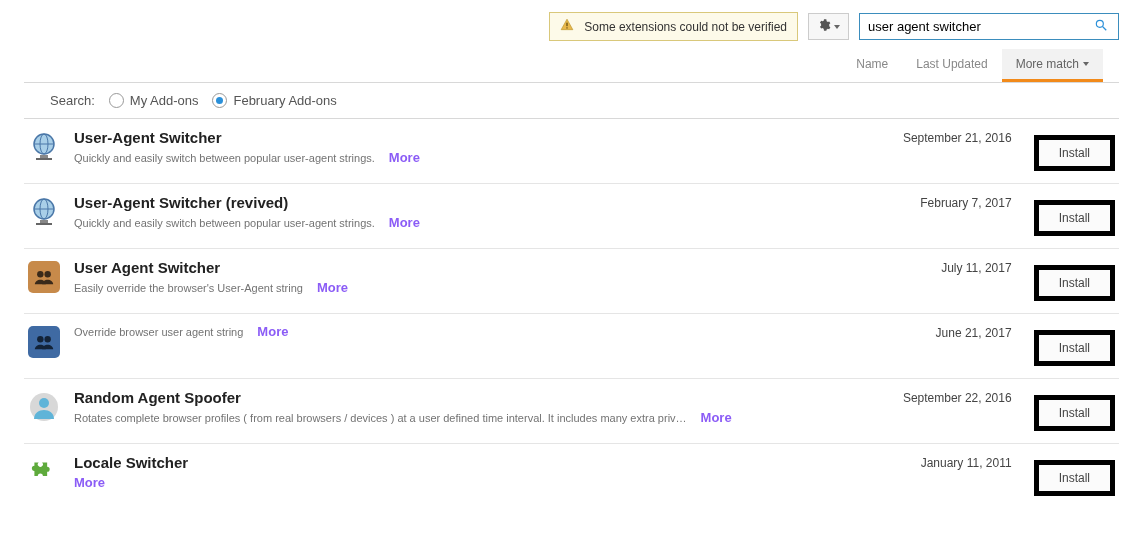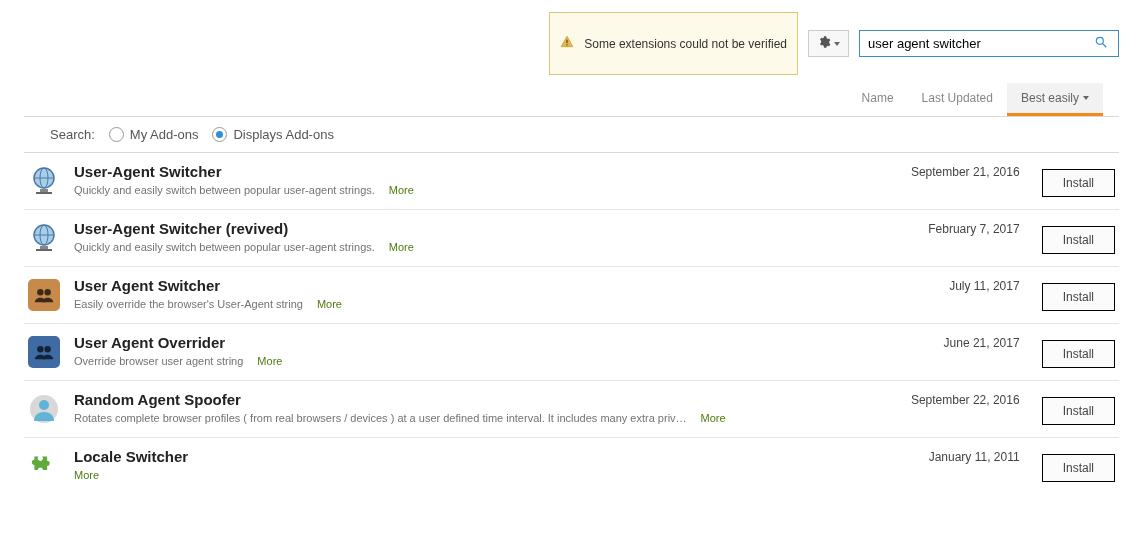--- a/index.html
+++ b/index.html
@@ -1,19 +1,19 @@
 <!DOCTYPE html>
 <html><head>
   <meta charset="utf-8">
   <style>
     * { box-sizing: border-box; margin: 0; padding: 0; }
     body { font-family: "Segoe UI", Arial, sans-serif; font-size: 13px; color: #333; background: #fff; width: 1143px; }
     
     .topbar { display: flex; justify-content: flex-end; align-items: center; padding: 12px 24px 8px; gap: 10px; }
-    .warning-box { border: 1px solid #d9c87a; background: #fdfae9; padding: 22px 10px; display: inline-flex; align-items: center; gap: 10px; font-size: 12px; color: #333; }
+    .warning-box { border: 1px solid #d9c87a; background: #fdfae9; padding: 5px 10px; display: inline-flex; align-items: center; gap: 10px; font-size: 12px; color: #333; }
     .gear-btn { border: 1px solid #ccc; background: #f7f7f7; padding: 4px 8px; display: inline-flex; align-items: center; gap: 3px; cursor: pointer; }
     .search-box { border: 1px solid #3b8dbd; display: inline-flex; align-items: center; width: 260px; background: #fff; }
     .search-input { border: none; outline: none; flex: 1; padding: 5px 8px; font-size: 13px; font-family: inherit; }
     .search-go { padding: 4px 10px; cursor: pointer; color: #3b8dbd; }
     
     .sortbar { display: flex; justify-content: flex-end; padding: 0 40px; }
     .sort-tab { padding: 8px 14px; color: #888; font-size: 12px; cursor: pointer; }
     .sort-tab.active { background: #f2f2f2; color: #646464; border-bottom: 3px solid #f28a1a; display: inline-flex; align-items: center; gap: 4px; }
     
     .divider { border: 0; border-top: 1px solid #d8d8d8; margin: 0 24px; }
@@ -25,24 +25,24 @@
     .radio-circle.checked::after { content: ""; width: 7px; height: 7px; border-radius: 50%; background: #2b90d9; display: block; }
     
     .results { padding: 0 24px; }
     .result-row { display: flex; align-items: flex-start; border-top: 1px solid #e5e5e5; padding: 10px 4px 12px 4px; gap: 14px; }
     .result-row:first-child { border-top: 1px solid #d8d8d8; }
     .addon-icon { width: 32px; height: 32px; flex-shrink: 0; margin-top: 2px; border-radius: 4px; display:flex; align-items:center; justify-content:center; }
     .addon-main { flex: 1; min-width: 0; }
     .addon-title { font-weight: 700; font-size: 15px; color: #222; margin-bottom: 4px; }
     .addon-desc-line { display: flex; align-items: baseline; gap: 14px; }
     .addon-desc { color: #737373; font-size: 11px; white-space: nowrap; overflow: hidden; text-overflow: ellipsis; }
-    .more-link { color: #4d7c0f; font-size: 11px; cursor: pointer; flex-shrink: 0; }
+    .more-link { color: #8b5cf6; font-size: 13px; cursor: pointer; flex-shrink: 0; font-weight: bold; }
     .addon-right { display: flex; align-items: flex-start; gap: 22px; flex-shrink: 0; }
     .addon-date { color: #444; font-size: 12px; min-width: 130px; text-align: right; padding-top: 2px; }
-    .install-btn { border: 1px solid #000000; background: #fbfbfb; padding: 6px 20px; font-size: 12px; color: #444; cursor: pointer; margin-top: 6px; }
+    .install-btn { border: 5px solid #000000; background: #fbfbfb; padding: 6px 20px; font-size: 12px; color: #444; cursor: pointer; margin-top: 6px; }
     
     .caret-down { display: inline-block; width: 0; height: 0; border-left: 3px solid transparent; border-right: 3px solid transparent; border-top: 4px solid #666; }
   </style>
 </head>
 <body>
 
 <div class="topbar">
   <div class="warning-box">
     <span>
       <svg width="14" height="14" viewBox="0 0 24 24">
@@ -69,36 +69,36 @@
           <line x1="15" y1="15" x2="21" y2="21" stroke="#2b90d9" stroke-width="2"></line>
         </svg>
     </span>
   </div>
 </div>
 
 <div class="sortbar">
   <div class="sort-tab">Name</div>
   <div class="sort-tab">Last Updated</div>
   <div class="sort-tab active">
-    <span>Best easily</span>
+    <span>More match</span>
     <span class="caret-down"></span>
   </div>
 </div>
 
 <hr class="divider">
 
 <div class="filterbar">
   <span class="filterbar-label">Search:</span>
   <label class="radio-opt">
     <span class="radio-circle"></span>
     <span>My Add-ons</span>
   </label>
   <label class="radio-opt">
     <span class="radio-circle checked"></span>
-    <span>Displays Add-ons</span>
+    <span>February Add-ons</span>
   </label>
 </div>
 
 <div class="results" id="results">
     <div class="result-row">
     <div class="addon-icon">
         <svg width="32" height="32" viewBox="0 0 32 32">
           <circle cx="16" cy="13" r="10" fill="#a9cfe8" stroke="#4a77a8" stroke-width="1.5"></circle>
           <ellipse cx="16" cy="13" rx="4" ry="10" fill="none" stroke="#4a77a8"></ellipse>
           <line x1="6" y1="13" x2="26" y2="13" stroke="#4a77a8"></line>
@@ -168,21 +168,20 @@
         <div style="width:32px;height:32px;background:#3f6aa3;border-radius:5px;display:flex;align-items:center;justify-content:center;">
           <svg width="22" height="22" viewBox="0 0 24 24">
             <circle cx="8" cy="9" r="3.5" fill="#132338"></circle>
             <circle cx="16" cy="9" r="3.5" fill="#132338"></circle>
             <path d="M2 20c0-3 3-5 6-5s6 2 6 5" fill="#132338"></path>
             <path d="M10 20c0-3 3-5 6-5s6 2 6 5" fill="#132338"></path>
           </svg>
         </div>
       </div>
     <div class="addon-main">
-      <div class="addon-title">User Agent Overrider</div>
       <div class="addon-desc-line">
         <div class="addon-desc">Override browser user agent string</div>
         <span class="more-link">More</span>
       </div>
     </div>
     <div class="addon-right">
       <div class="addon-date">June 21, 2017</div>
       <button class="install-btn">Install</button>
     </div>
     </div>

